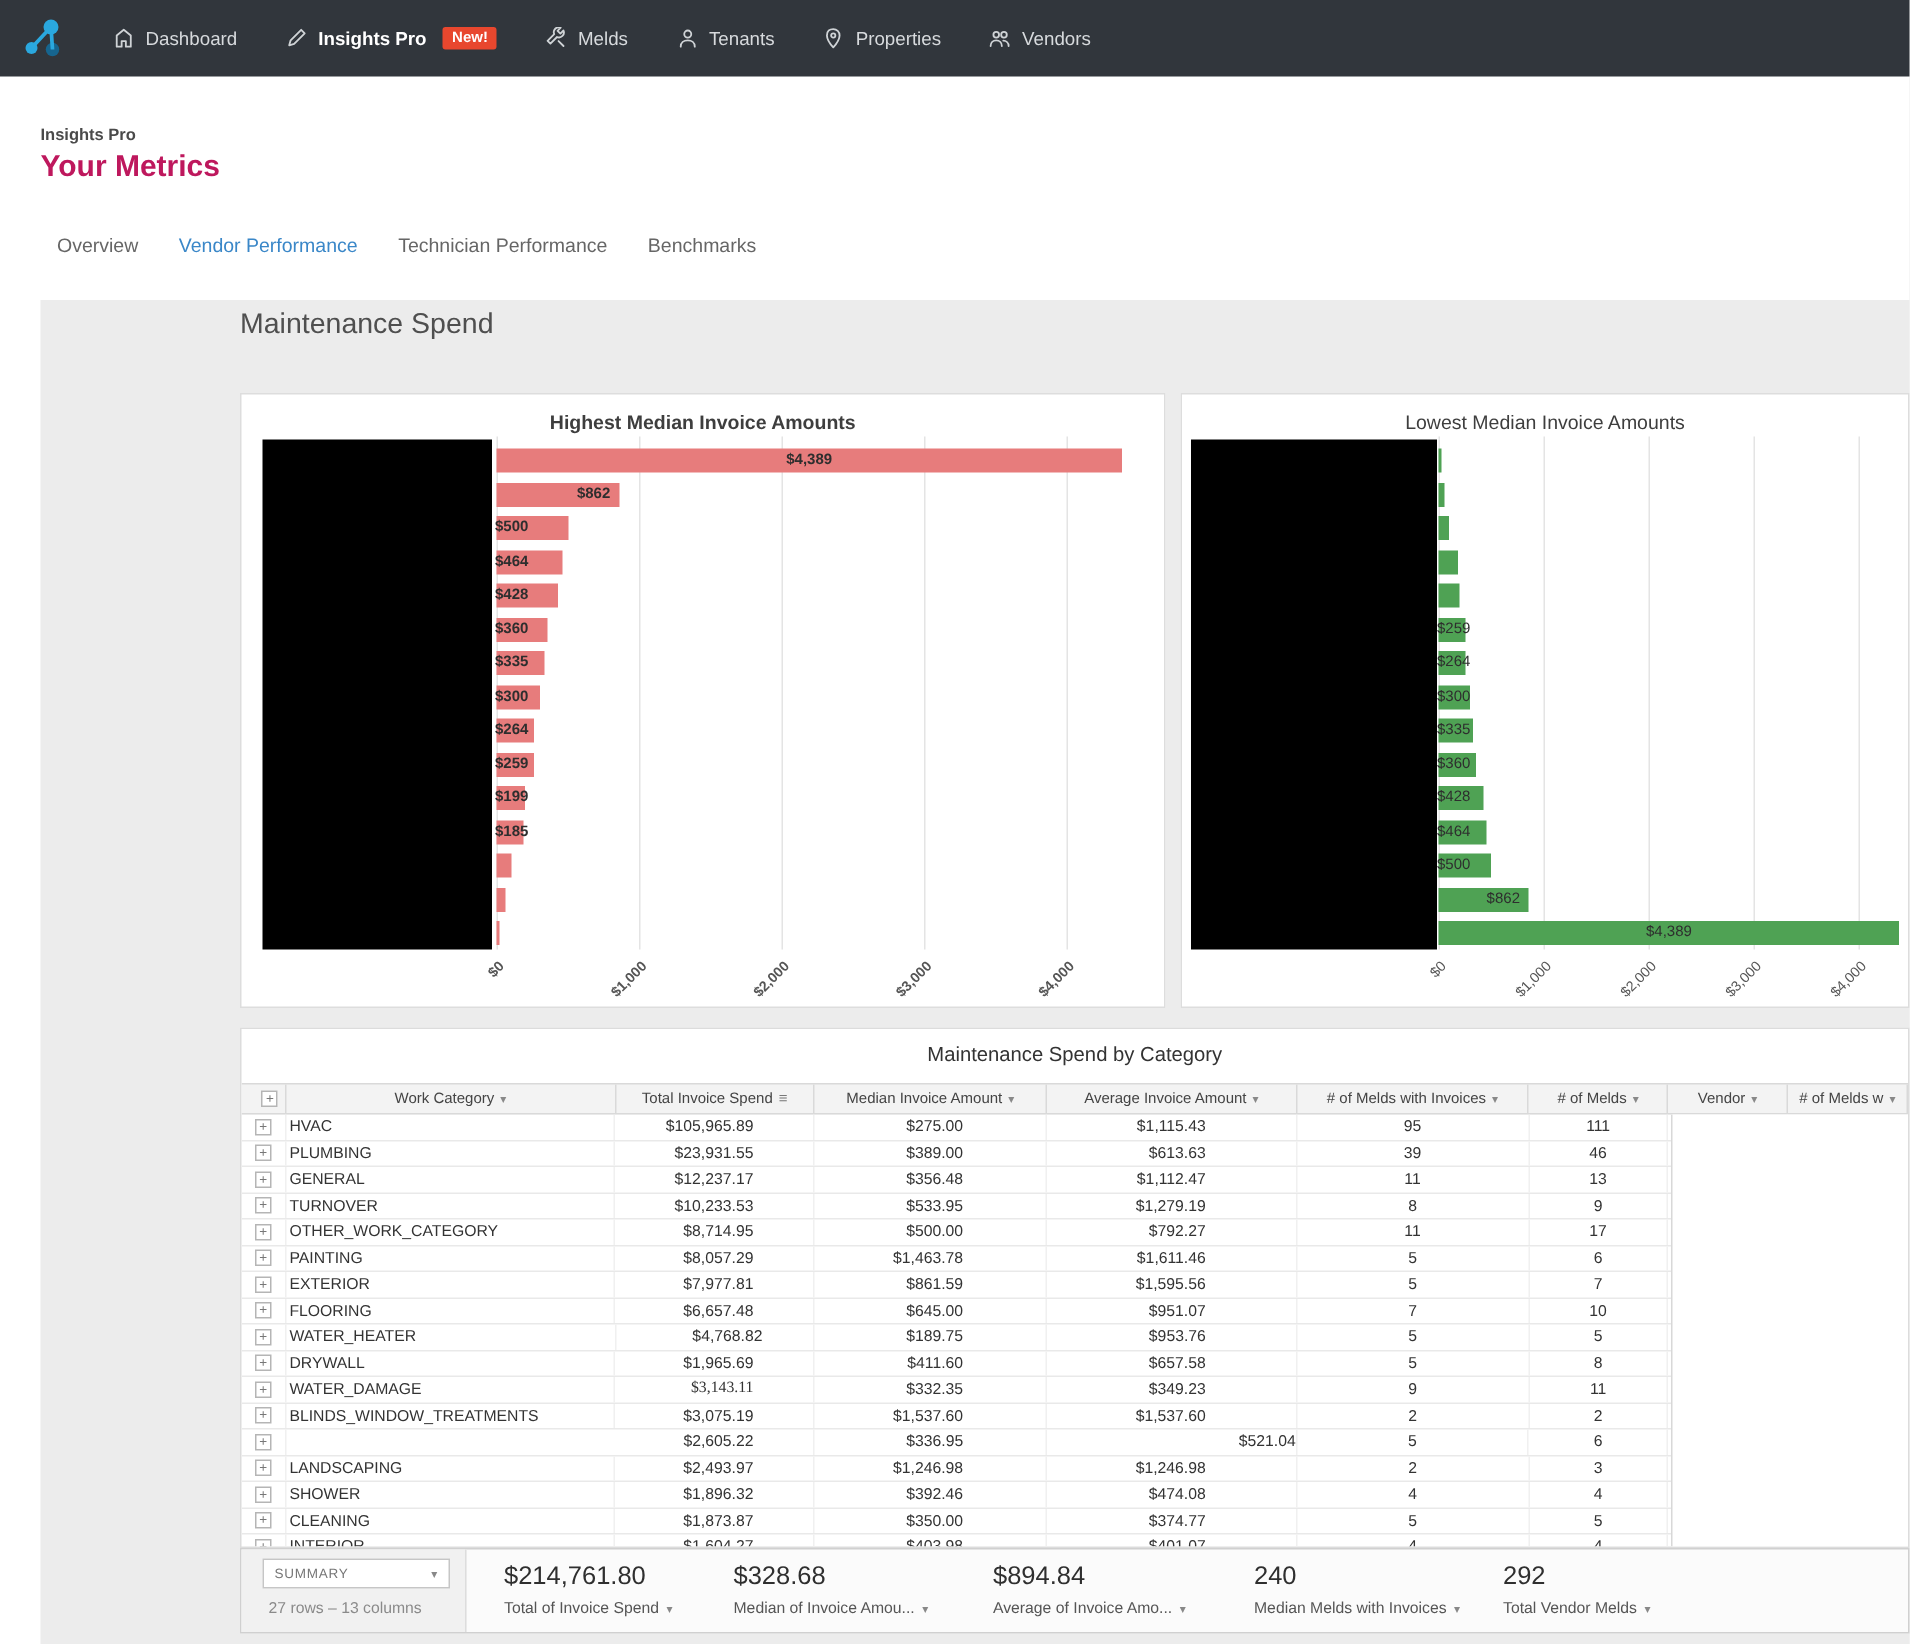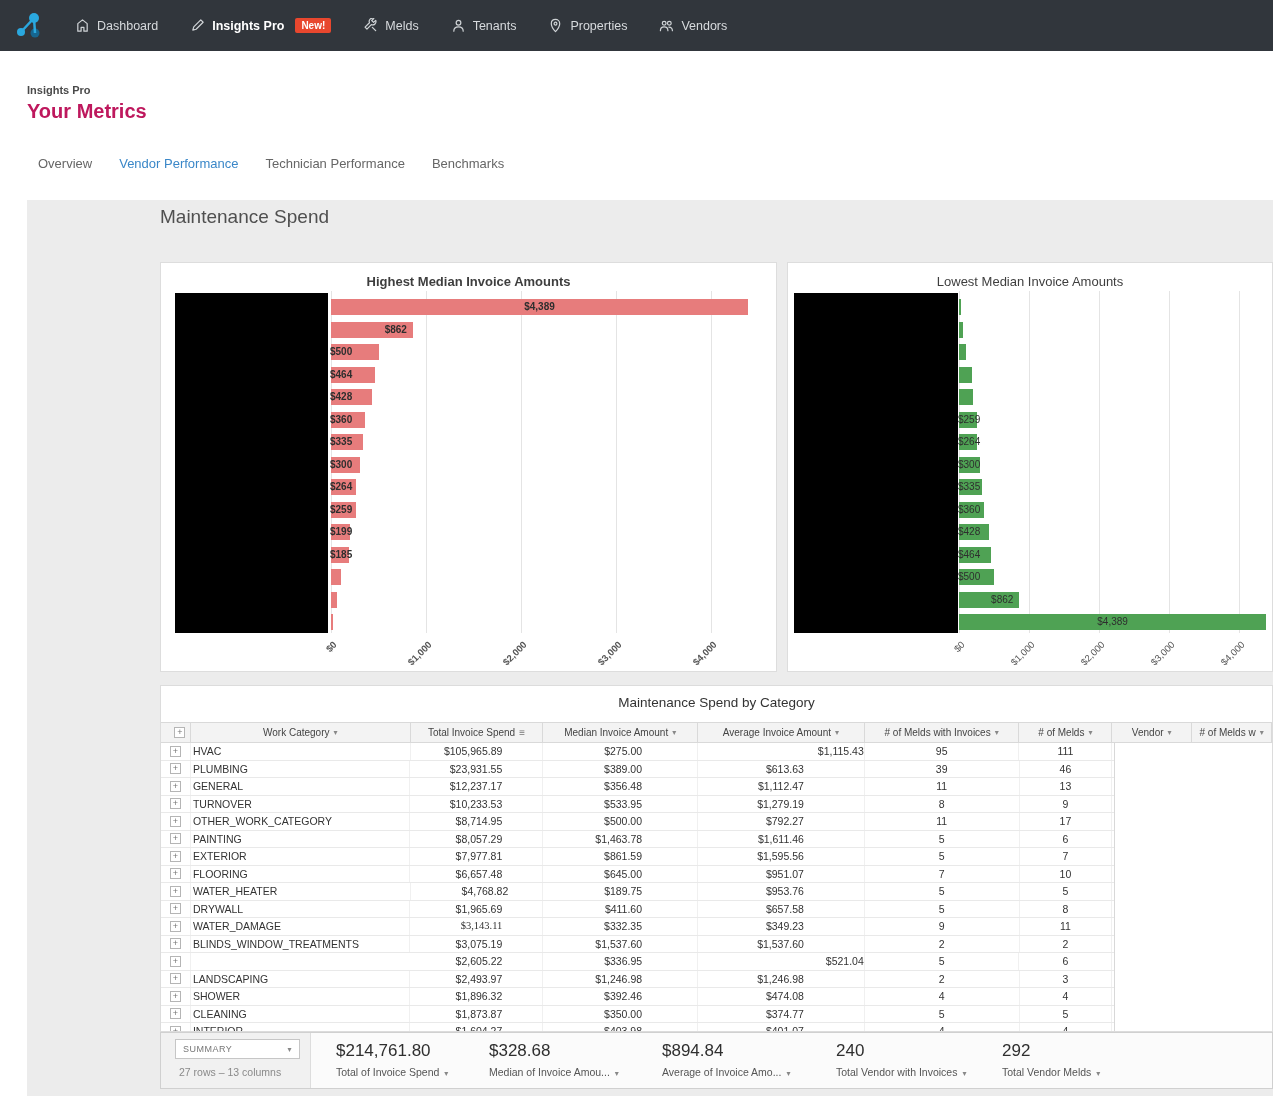--- a/index.html
+++ b/index.html
@@ -274,21 +274,21 @@
         </div>
       </div>
     <div class="tbody" id="tbody">
         <div class="tr">
           <div class="td tdc" style="width: 30px;">
             <span class="plusbox">+</span>
           </div>
           <div class="td cat" style="width: 220px;">HVAC</div>
           <div class="td num" style="width: 133px; padding-right: 40px;">$105,965.89</div>
           <div class="td num" style="width: 155px; padding-right: 55px;">$275.00</div>
-          <div class="td num" style="width: 167px; ">$1,115.43</div>
+          <div class="td num" style="width: 167px; padding-right: 60px;">$1,115.43</div>
           <div class="td ctr" style="width: 155px;">95</div>
           <div class="td ctr" style="width: 93px;">111</div>
           <div class="td" style="width: 80px;"></div>
           <div class="td" style="width: 80px;"></div>
         </div>
         <div class="tr">
           <div class="td tdc" style="width: 30px;">
             <span class="plusbox">+</span>
           </div>
           <div class="td cat" style="width: 220px;">PLUMBING</div>
@@ -514,20 +514,20 @@
     <div class="stat" style="left:328px">
       <div class="stat-value">$328.68</div>
       <div class="stat-label"><span>Median of Invoice Amou...</span><span class="caret">▾</span></div>
     </div>
     <div class="stat" style="left:501px">
       <div class="stat-value">$894.84</div>
       <div class="stat-label"><span>Average of Invoice Amo...</span><span class="caret">▾</span></div>
     </div>
     <div class="stat" style="left:675px">
       <div class="stat-value">240</div>
-      <div class="stat-label"><span>Total Vendor with Invoices</span><span class="caret">▾</span></div>
+      <div class="stat-label"><span>Median Melds with Invoices</span><span class="caret">▾</span></div>
     </div>
     <div class="stat" style="left:841px">
       <div class="stat-value">292</div>
       <div class="stat-label"><span>Total Vendor Melds</span><span class="caret">▾</span></div>
     </div>
   </div>
 </div>
 
 </body></html>

